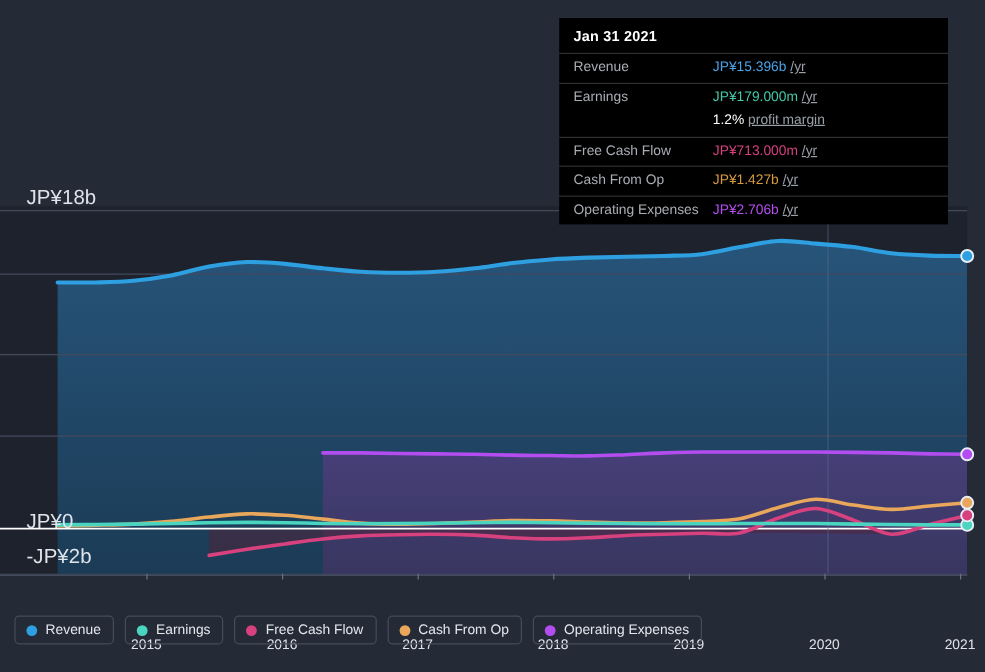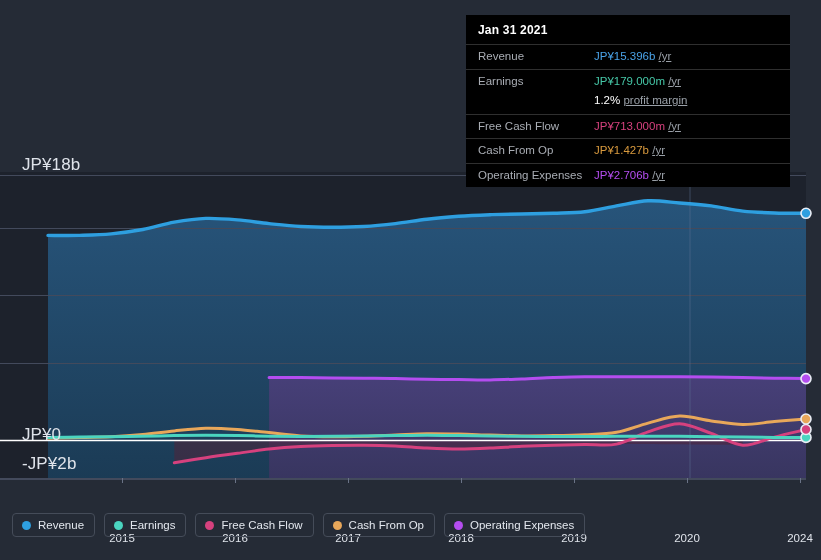--- a/index.html
+++ b/index.html
@@ -155,21 +155,21 @@
         <line x1="687.5" y1="0" x2="687.5" y2="5"></line>
         <line x1="800.5" y1="0" x2="800.5" y2="5"></line>
       </g>
     </svg>
   <div class="xlab" style="left: 122px;">2015</div>
       <div class="xlab" style="left: 235px; text-align: center;">2016</div>
       <div class="xlab" style="left: 348px;">2017</div>
       <div class="xlab" style="left: 461px;">2018</div>
       <div class="xlab" style="left: 574px;">2019</div>
       <div class="xlab" style="left: 687px;">2020</div>
-      <div class="xlab" style="left: 800px;">2024</div>
+      <div class="xlab" style="left: 800px;">2021</div>
     </div>
 
   <div id="tooltip">
     <div id="tt-title">Jan 31 2021</div>
 
     <div class="tt-row">
       <span class="tt-label">Revenue</span>
       <span class="tt-value">
         <span class="amt" style="color:#4aa3e8">JP¥15.396b</span>
         <span class="unit">/yr</span>

